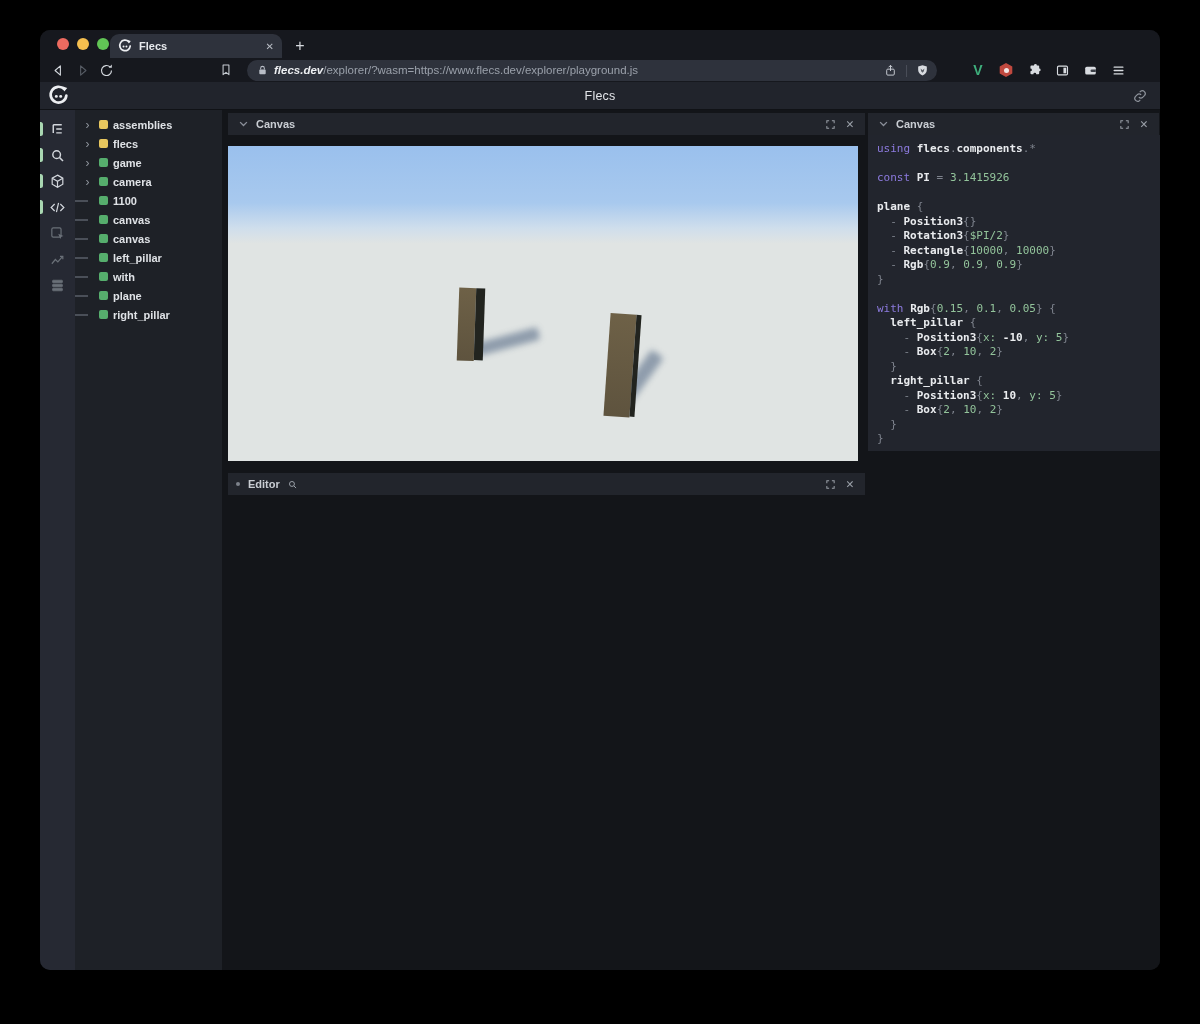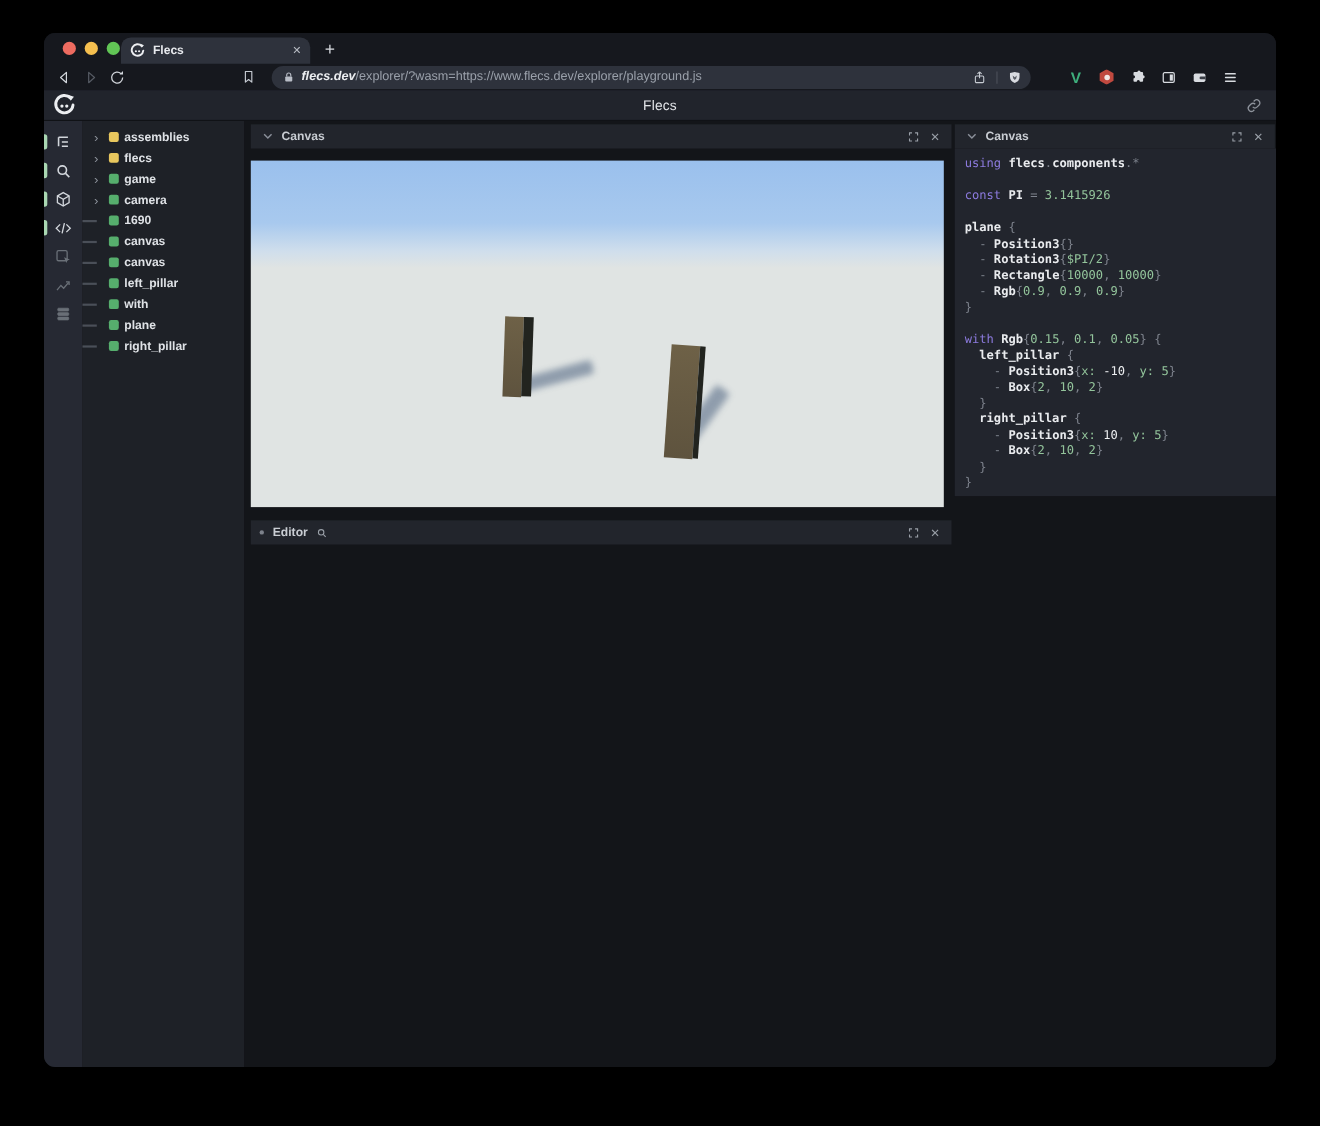--- a/index.html
+++ b/index.html
@@ -93,21 +93,21 @@
 
   
   .code { width:350px; height:316px; background:#22252d; padding:7px 9px; overflow:hidden;
           font-family:"DejaVu Sans Mono", monospace; font-size:11px; line-height:14.5px;
           white-space:pre; }
   .cl { height:14.5px; }
   .kw  { color:var(--keyword,#8d7bdf); }
   .id  { color:var(--identifier,#e9ebee); font-weight:bold; }
   .pn  { color:var(--punctuation,#7e838d); }
   .num { color:var(--number,#93c49b); font-weight:normal; }
-  .lit { color:var(--literal,#eceef0); font-weight:normal; }
+  .lit { color:var(--literal,#eceef0); font-weight:bold; }
 
   svg { display:block; }
 </style>
 </head>
 <body>
 
 <div class="window">
 
   <div class="chrome">
     <span class="tl tl1" style="background: rgb(237, 107, 96);"></span>
@@ -297,21 +297,21 @@
             <span class="lbl">game</span>
           </div>
           <div class="tree-item">
             <span class="tog chev">›</span>
             <span class="sq" style="background: rgb(86, 174, 109);"></span>
             <span class="lbl">camera</span>
           </div>
           <div class="tree-item">
             <span class="tog dash"></span>
             <span class="sq" style="background: rgb(86, 174, 109);"></span>
-            <span class="lbl">1690</span>
+            <span class="lbl">1100</span>
           </div>
           <div class="tree-item">
             <span class="tog dash"></span>
             <span class="sq" style="background: rgb(86, 174, 109);"></span>
             <span class="lbl">canvas</span>
           </div>
           <div class="tree-item">
             <span class="tog dash"></span>
             <span class="sq" style="background: rgb(86, 174, 109);"></span>
             <span class="lbl">canvas</span>

